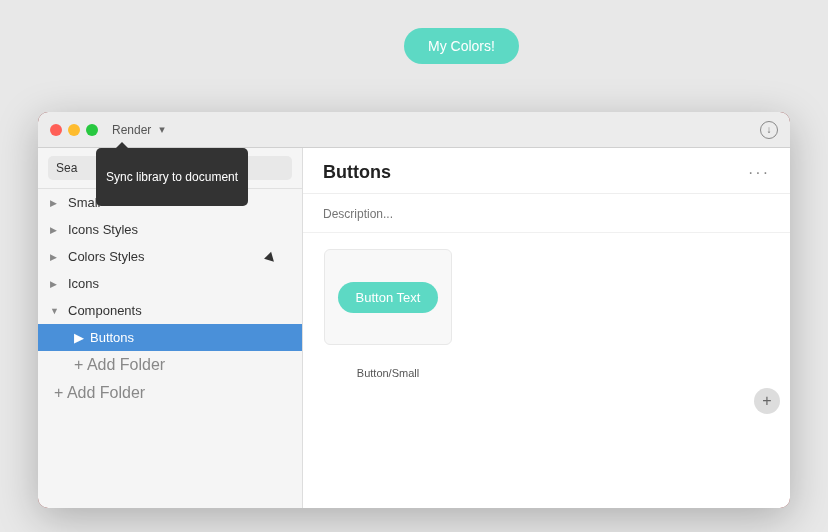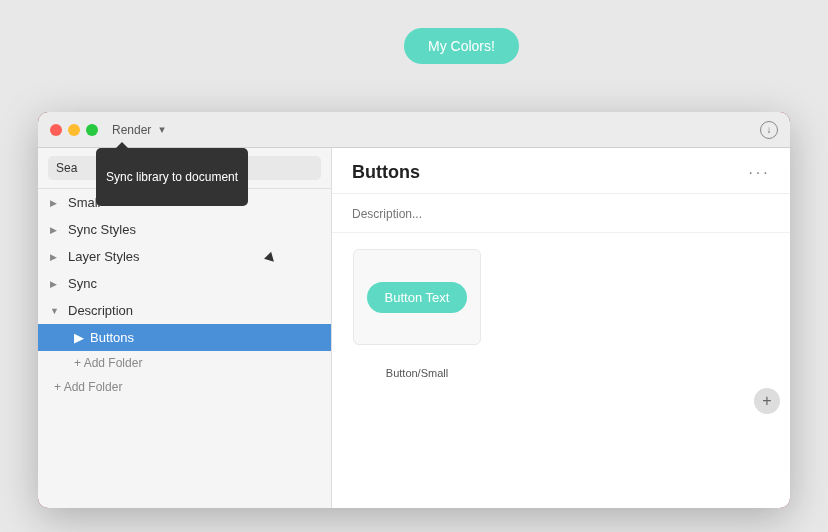--- a/index.html
+++ b/index.html
@@ -90,21 +90,21 @@
 
     
     .content {
       display: flex;
       flex: 1;
       overflow: hidden;
     }
 
     
     .sidebar {
-      width: 294px;
+      width: 265px;
       background: #f5f5f5;
       border-right: 1px solid #ddd;
       display: flex;
       flex-direction: column;
       flex-shrink: 0;
       overflow-y: auto;
     }
 
     .sidebar-search {
       padding: 8px 10px;
@@ -171,21 +171,21 @@
     }
     .sidebar-sub-item.active {
       background: #4a90d9;
       color: white;
     }
 
     .add-folder-item {
       display: flex;
       align-items: center;
       padding: 5px 12px 5px 36px;
-      font-size: 12px;
+      font-size: 16px;
       color: #888;
       cursor: pointer;
       gap: 4px;
     }
     .add-folder-root {
       padding-left: 16px;
     }
 
     
     .main-panel {
@@ -316,36 +316,36 @@
         <input type="text" value="Sea" placeholder="Sea..." style="">
       </div>
 
       <div class="sidebar-item">
         <span class="chevron">▶</span>
         <span>Small</span>
       </div>
 
       <div class="sidebar-item">
         <span class="chevron">▶</span>
-        <span>Sync Styles</span>
-      </div>
-
-      <div class="sidebar-item">
-        <span class="chevron">▶</span>
-        <span>Layer Styles</span>
-      </div>
-
-      <div class="sidebar-item">
-        <span class="chevron">▶</span>
-        <span>Sync</span>
+        <span>Icons Styles</span>
+      </div>
+
+      <div class="sidebar-item">
+        <span class="chevron">▶</span>
+        <span>Colors Styles</span>
+      </div>
+
+      <div class="sidebar-item">
+        <span class="chevron">▶</span>
+        <span>Icons</span>
       </div>
 
       <div class="sidebar-item">
         <span class="chevron">▼</span>
-        <span>Description</span>
+        <span>Components</span>
       </div>
 
       <div class="sidebar-sub-item active">
         <span class="chevron">▶</span>
         <span>Buttons</span>
       </div>
 
       <div class="add-folder-item">
         <span>+ Add Folder</span>
       </div>

